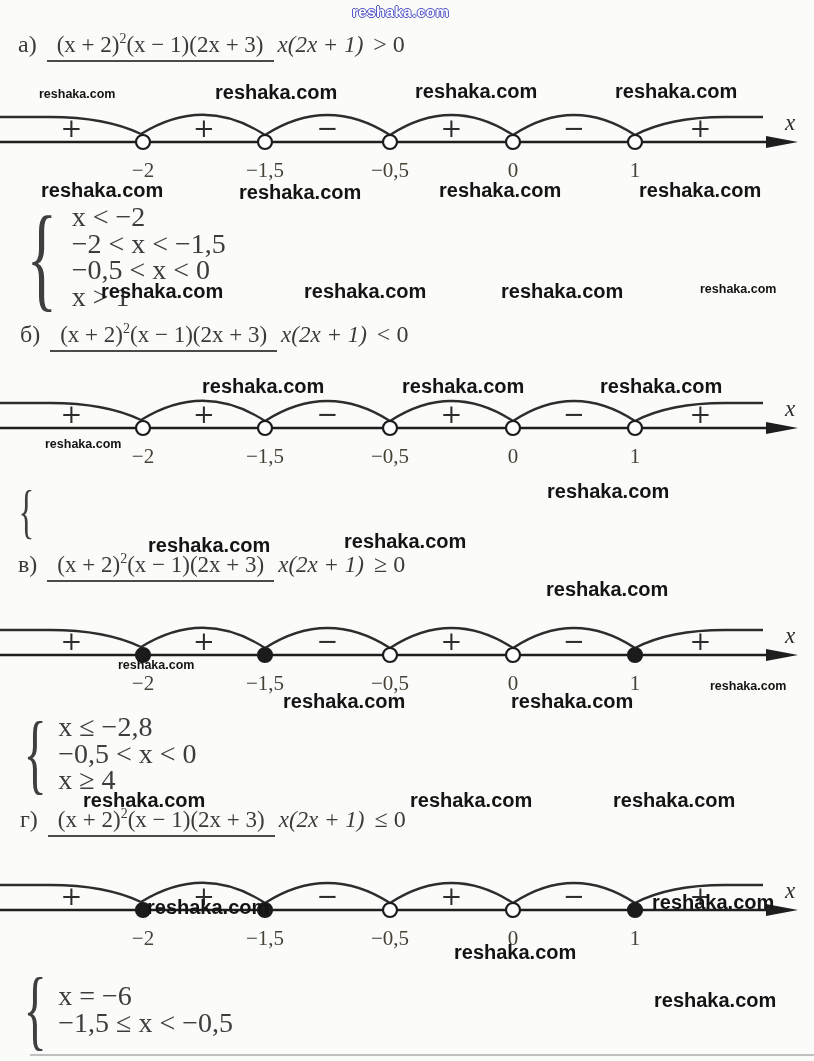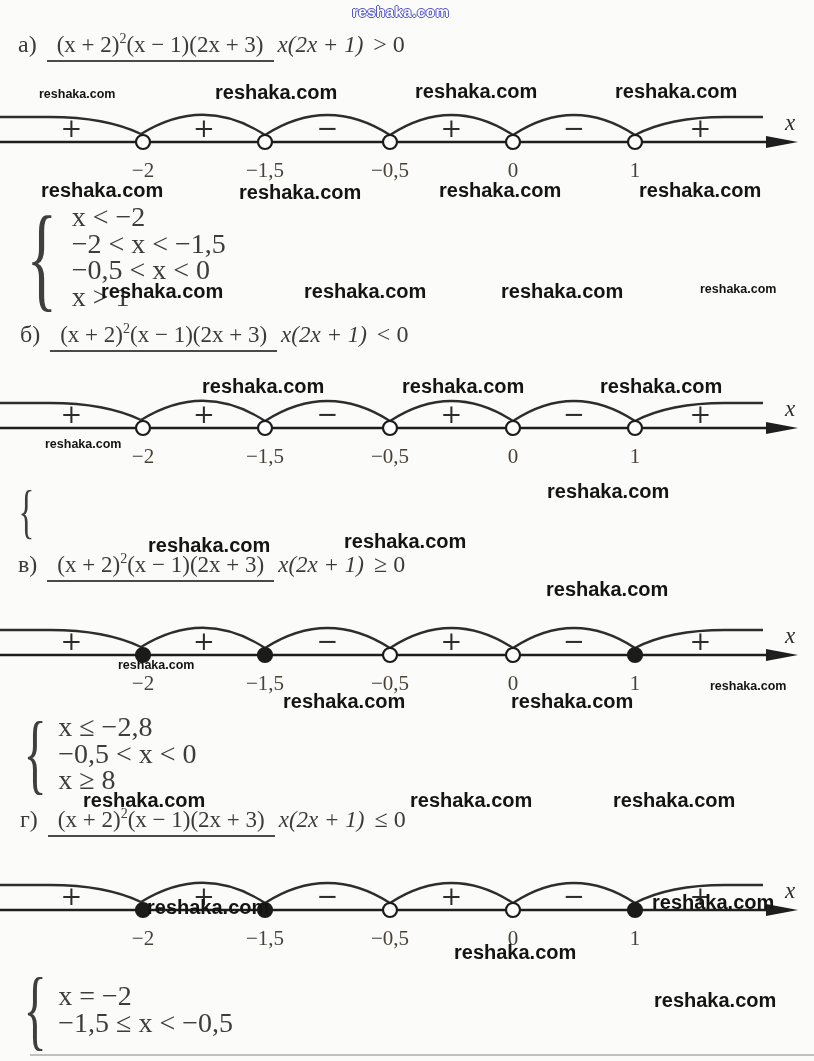--- a/index.html
+++ b/index.html
@@ -212,21 +212,21 @@
         <text x="265" y="85" class="nl-num">−1,5</text>
         <text x="390" y="85" class="nl-num">−0,5</text>
         <text x="513" y="85" class="nl-num">0</text>
         <text x="635" y="85" class="nl-num">1</text>
       </svg></div>
   <div class="system sys3" style="left:14px;top:712px">
     <span class="brace">{</span>
     <span class="syslines">
       <div class="sysline">x ≤ −2,8</div>
       <div class="sysline">−0,5 &lt; x &lt; 0</div>
-      <div class="sysline">x ≥ 8</div>
+      <div class="sysline">x ≥ 4</div>
     </span>
   </div>
 
   <div class="problem" style="left:20px;top:806px">
     <span class="plabel">г)</span>
     <span class="frac">
       <span class="num"><span>(x + 2)</span><sup>2</sup><span>(x − 1)(2x + 3)</span></span>
       <span class="den">x(2x + 1)</span>
     </span>
     <span class="rel">≤ 0</span>
@@ -249,19 +249,19 @@
         <circle cx="635" cy="50" r="7" fill="#1b1b1b" stroke="#1b1b1b" stroke-width="2.2"></circle>
         <text x="143" y="85" class="nl-num">−2</text>
         <text x="265" y="85" class="nl-num">−1,5</text>
         <text x="390" y="85" class="nl-num">−0,5</text>
         <text x="513" y="85" class="nl-num">0</text>
         <text x="635" y="85" class="nl-num">1</text>
       </svg></div>
   <div class="system sys3" style="left:14px;top:968px">
     <span class="brace">{</span>
     <span class="syslines">
-      <div class="sysline">x = −2</div>
+      <div class="sysline">x = −6</div>
       <div class="sysline">−1,5 ≤ x &lt; −0,5</div>
     </span>
   </div>
 
   <div class="bottom-rule"></div>
 </div>
 
 </body></html>

